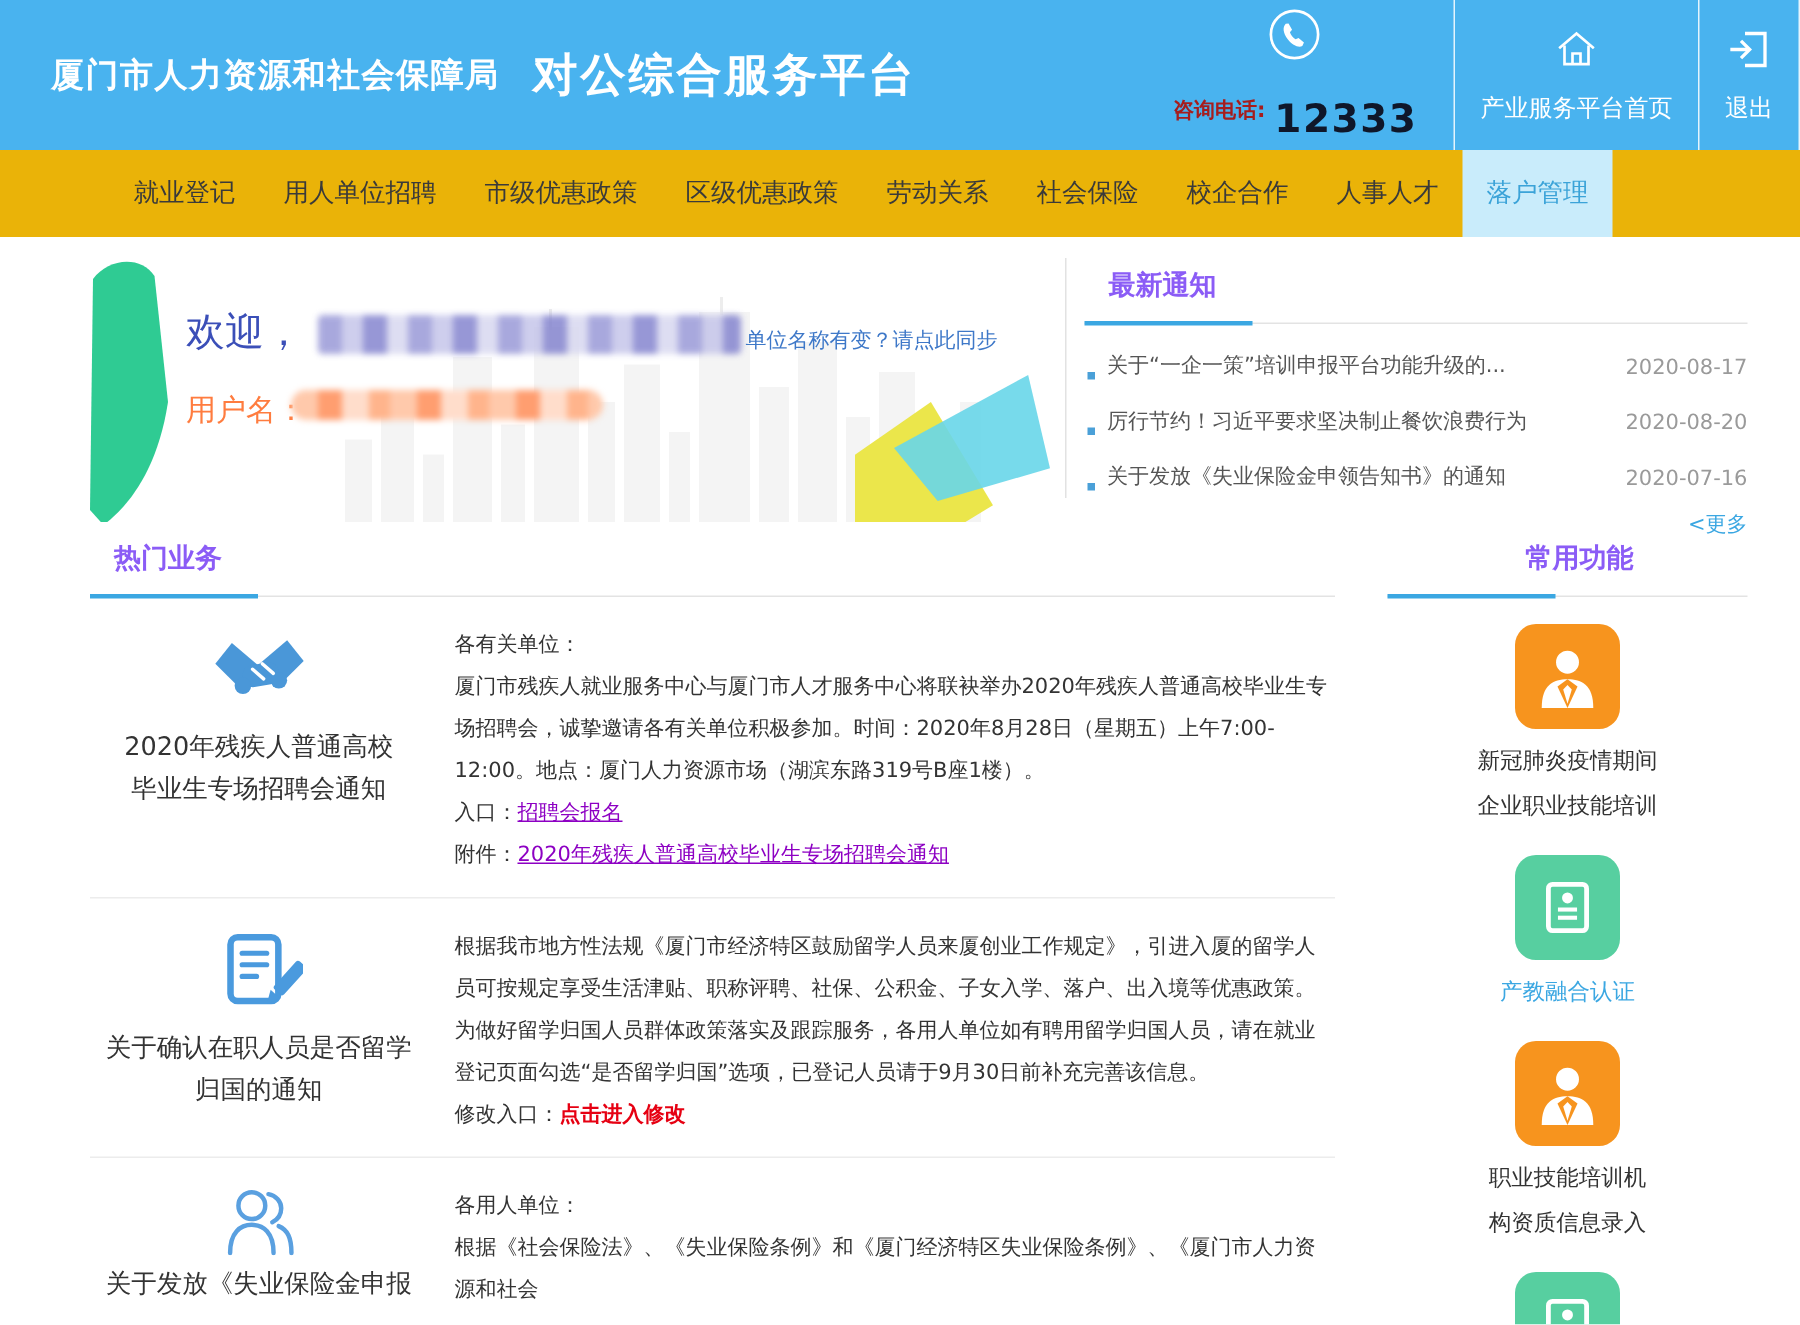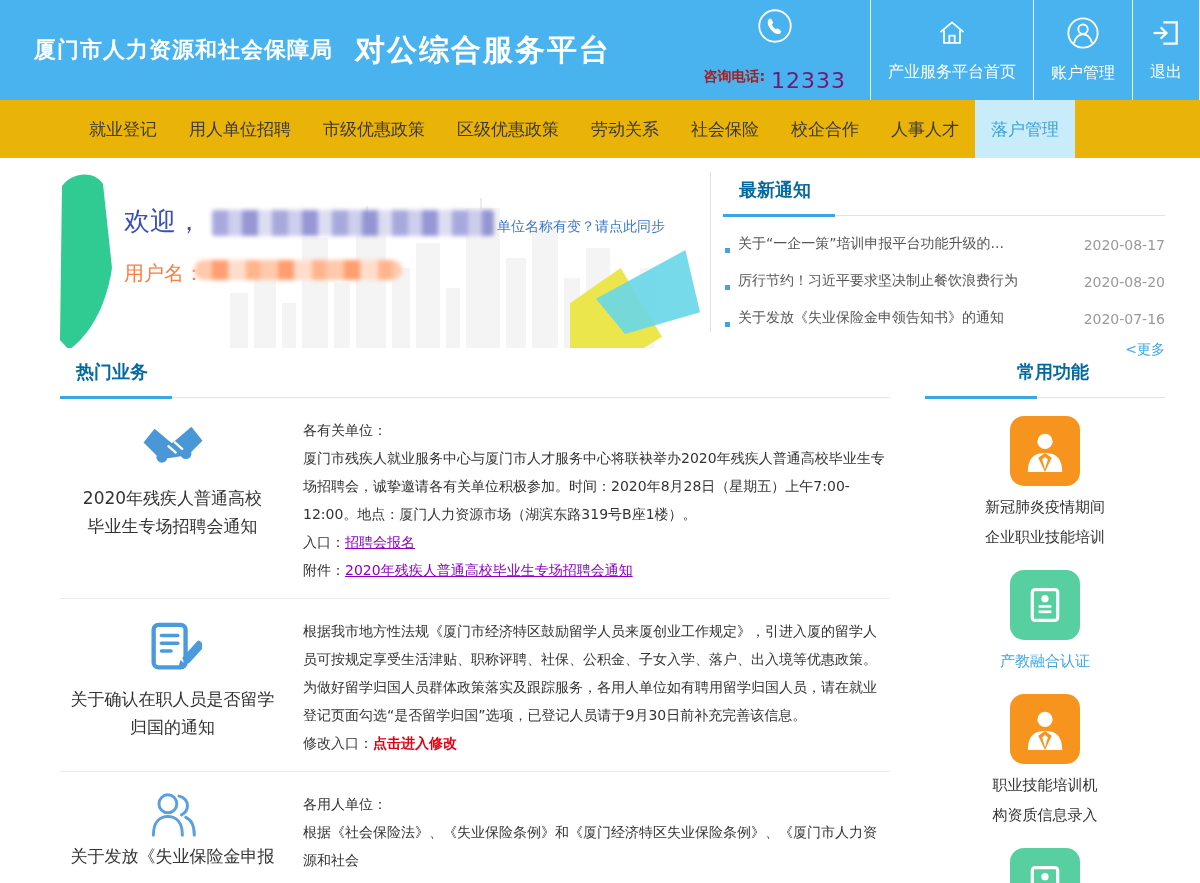--- a/index.html
+++ b/index.html
@@ -15,21 +15,21 @@
   .org-name { font-size:22px; font-weight:bold; letter-spacing:1px; }
   .platform-name { font-size:30px; font-weight:bold; margin-left:22px; letter-spacing:2px; }
   .header-actions { display:flex; align-items:stretch; }
   .header-action { display:flex; flex-direction:column; align-items:center; justify-content:center; padding:0 17px; cursor:pointer; }
   .header-action + .header-action { border-left:1px solid rgba(255,255,255,.85); }
   .header-action:last-child { border-right:1px solid rgba(255,255,255,.85);text-align:right; }
   .header-action .h-label { font-size:16px; margin-top:9px; white-space:nowrap; }
   .hotline { padding:0 24px; cursor:default; }
   .hotline-row { margin-top:20px; display:flex; align-items:flex-start; white-space:nowrap; }
   .hotline-label { color:#a61d1d; font-size:14px; font-weight:bold; }
-  .hotline-number { color:#701a75; font-size:22px; font-weight:normal; margin-left:6px; letter-spacing:1px; }
+  .hotline-number { color:#0f172a; font-size:26px; font-weight:bold; margin-left:6px; letter-spacing:1px; }
   
   .nav { height:58px; background:#eab308; display:flex; padding-left:73px; }
   .nav-item { line-height:58px; padding:0 16px; font-size:17px; color:#3a3a3a; cursor:pointer; white-space:nowrap; }
   .nav-item.active { background:#c9ecfb; color:#3ba3d8; }
   
   .content { position:relative; height:725px; overflow:hidden; }
   
   .banner { position:absolute; left:60px; top:14px; width:648px; height:176px; overflow:hidden; background:#fff; }
   .banner-divider { position:absolute; left:710px; top:14px; height:160px; border-left:1px solid #e2e2e2; }
   .blob { position:absolute; left:0; top:2px; }
@@ -39,21 +39,21 @@
   .welcome { position:absolute; left:64px; top:32px; font-size:26px; color:#3b4fb8; }
   .blur-name { position:absolute; left:152px; top:38px; width:282px; height:26px; border-radius:3px;
     background:repeating-linear-gradient(90deg,#9a9ad8 0 16px,#c6c6ea 16px 30px,#8585cf 30px 46px,#d8d8f0 46px 60px);
     filter:blur(2px); opacity:.85; }
   .sync-link { position:absolute; left:437px; top:46px; font-size:14px; color:#3e78c8; cursor:pointer; }
   .username-label { position:absolute; left:64px; top:88px; font-size:20px; color:#ff7c3f; }
   .blur-user { position:absolute; left:134px; top:88px; width:208px; height:20px; border-radius:10px;
     background:repeating-linear-gradient(90deg,#ffc9ab 0 18px,#ff9e70 18px 34px,#ffddcb 34px 52px,#ffb48c 52px 66px);
     filter:blur(2px); }
   
-  .section-head { position:relative; padding:0 0 13px 16px; border-bottom:1px solid #e3e3e3; font-size:18px; font-weight:bold; color:#0369a1; }
+  .section-head { position:relative; padding:0 0 13px 16px; border-bottom:1px solid #e3e3e3; font-size:18px; font-weight:bold; color:#8b5cf6; }
   .section-head::after { content:""; position:absolute; left:0; bottom:-2px; width:112px; height:3px; background:#3ba7e2; }
   
   .notices { position:absolute; left:723px; top:20px; width:442px; }
   .notice-row { display:flex; align-items:flex-end; margin-top:19px; font-size:14px; cursor:pointer; }
   .notice-bullet { width:5px; height:5px; background:#4aa0d8; margin:0 8px 0 2px; flex-shrink:0; }
   .notice-text { flex:1; color:#555; white-space:nowrap; overflow:hidden; text-overflow:ellipsis; }
   .notice-date { color:#9a9a9a; margin-left:14px; flex-shrink:0; }
   .notice-more { text-align:right; margin-top:14px; font-size:14px; color:#3ba7e2; cursor:pointer; }
   
   .hot { position:absolute; left:60px; top:202px; width:830px; }
@@ -100,30 +100,20 @@
     </div>
     <div class="header-action">
       <span>
         <svg viewBox="0 0 36 36" width="32" height="32" fill="none" stroke="#fff" stroke-width="2">
           <path d="M5 17 L18 6 L31 17"></path>
           <path d="M9 15 v14 h18 v-14"></path>
           <path d="M15 29 v-8 h6 v8"></path>
         </svg>
       </span>
       <span class="h-label">产业服务平台首页</span>
-    </div>
-    <div class="header-action">
-      <span>
-        <svg viewBox="0 0 36 36" width="34" height="34" fill="none" stroke="#fff" stroke-width="2">
-          <circle cx="18" cy="18" r="15.5"></circle>
-          <circle cx="18" cy="14" r="5"></circle>
-          <path d="M8.5 28.5 q2.5 -9 9.5 -9 q7 0 9.5 9"></path>
-        </svg>
-      </span>
-      <span class="h-label">账户管理</span>
     </div>
     <div class="header-action">
       <span>
         <svg viewBox="0 0 36 36" width="32" height="32" fill="none" stroke="#fff" stroke-width="2.5">
           <path d="M15 6 h15 v24 h-15"></path>
           <path d="M4 18 h13"></path>
           <path d="M12 11.5 l6.5 6.5 -6.5 6.5" fill="none"></path>
         </svg>
       </span>
       <span class="h-label">退出</span>

